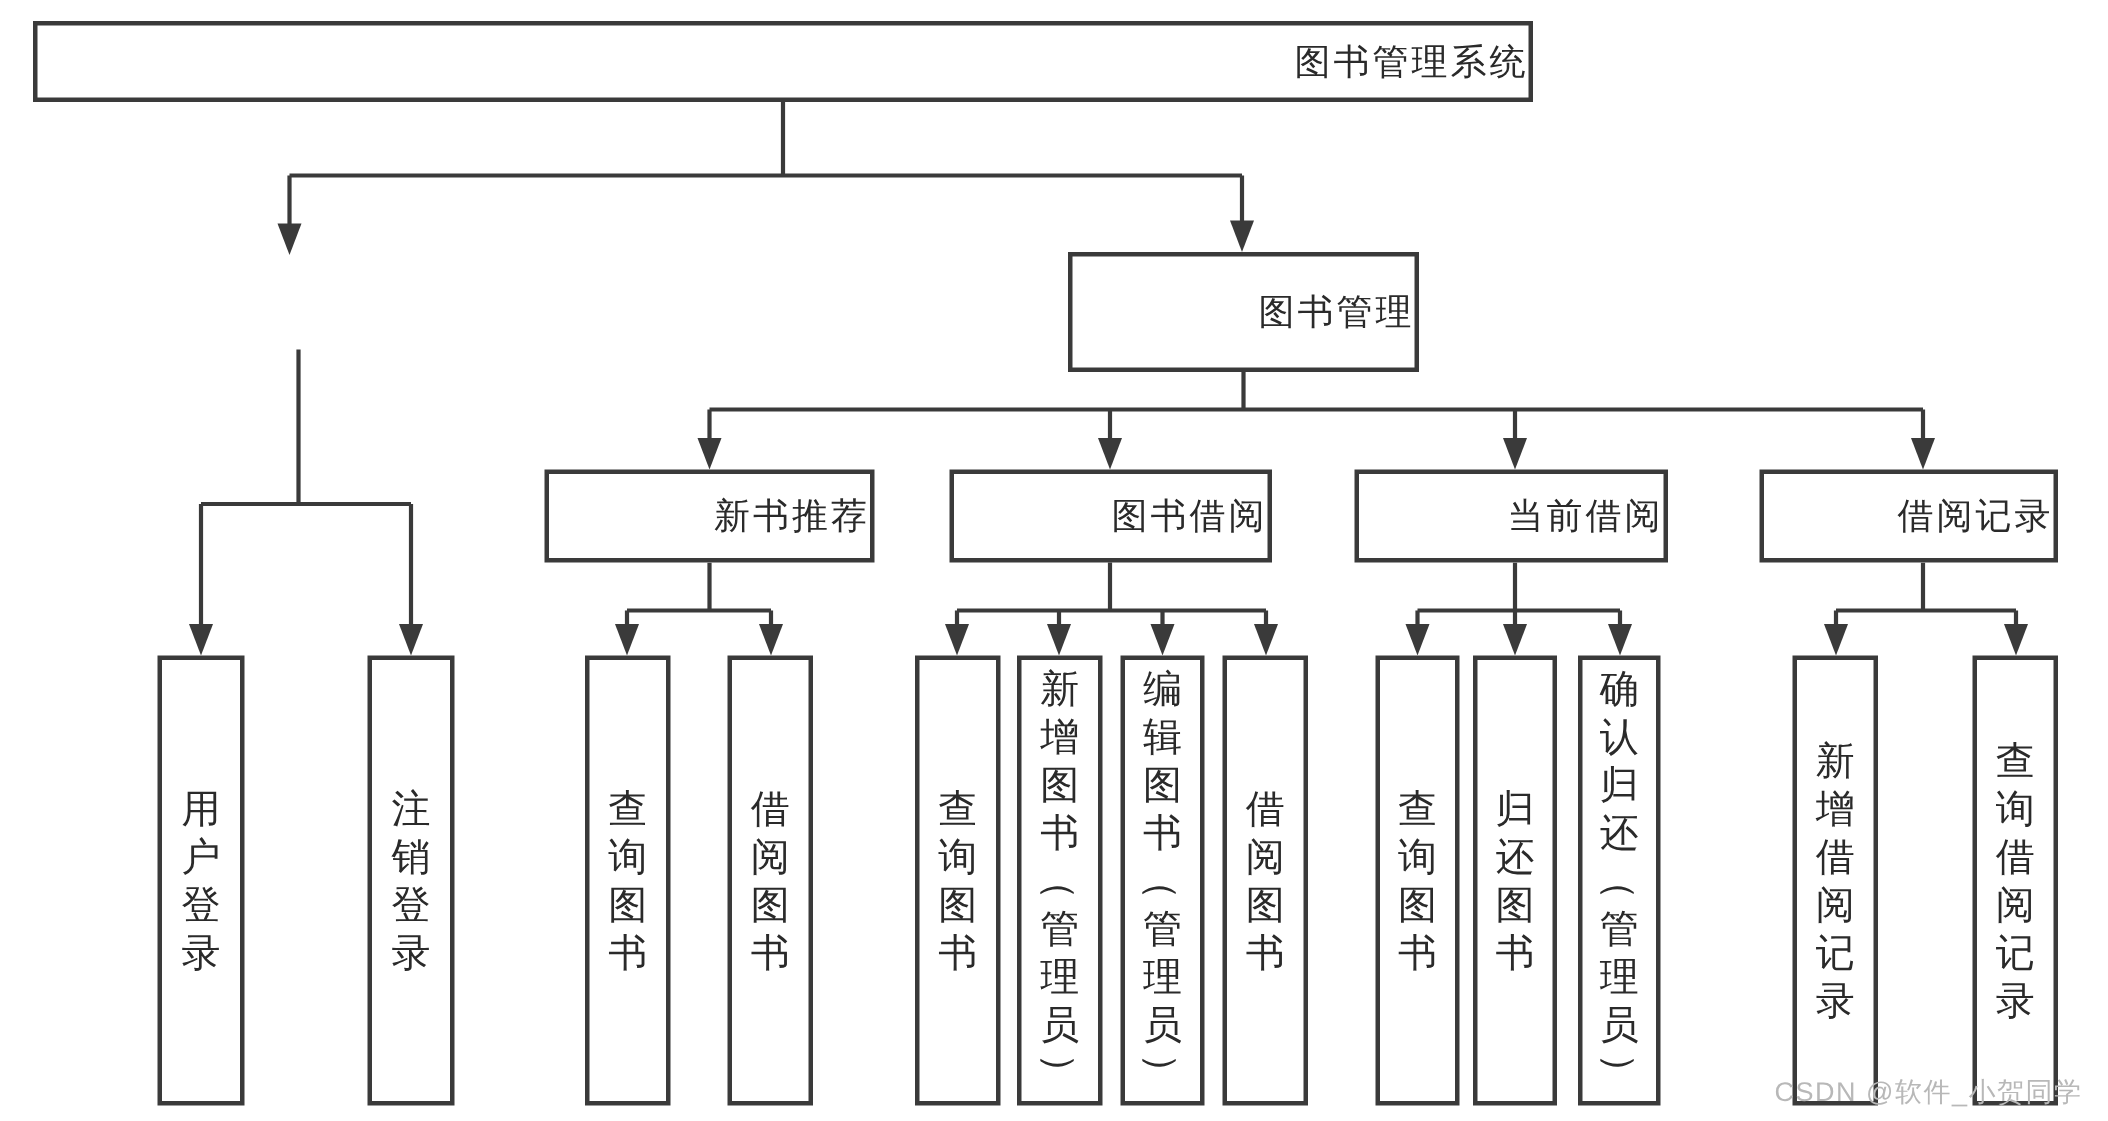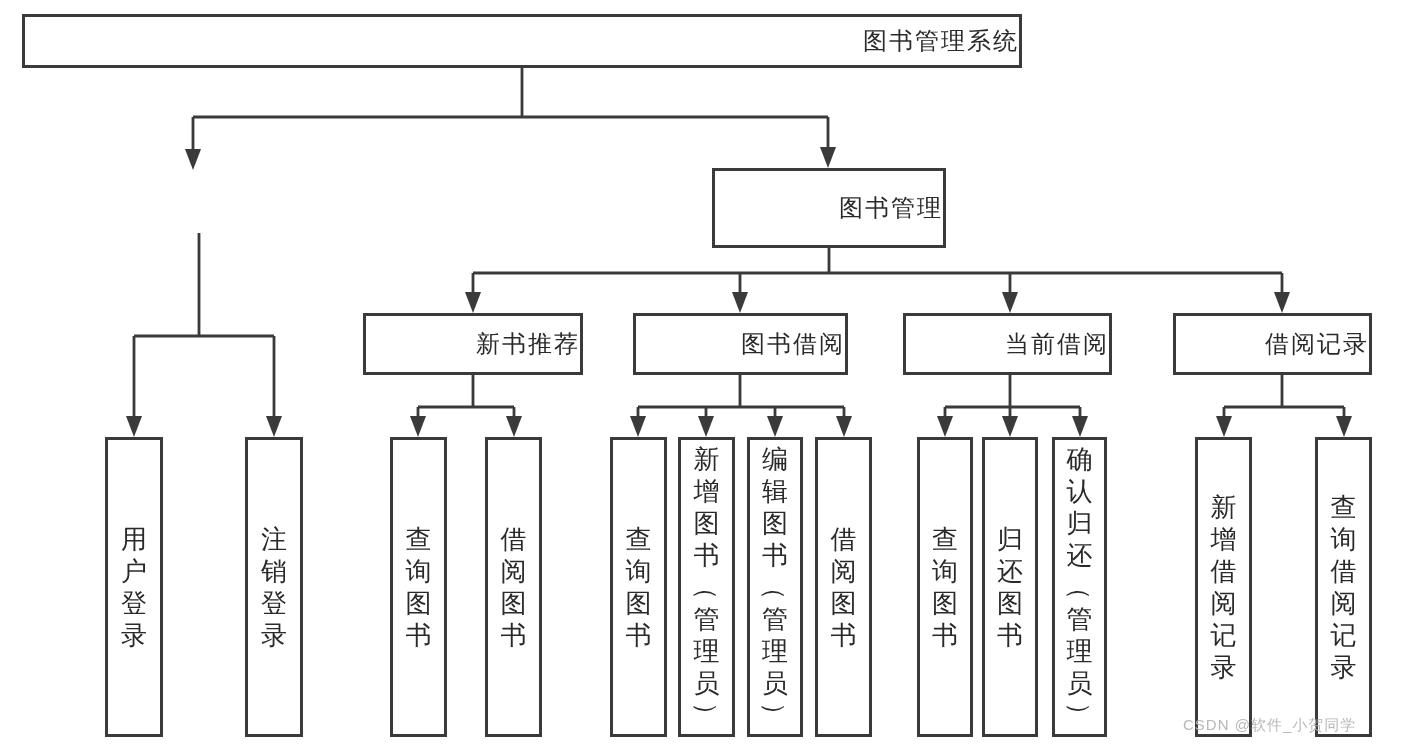--- a/index.html
+++ b/index.html
@@ -14,21 +14,21 @@
     color:#2a2a2a;z-index:1;
   }
   .hlabel{font-size:24px;letter-spacing:2px;white-space:nowrap;}
   .vtext{
     display:flex;flex-direction:column;align-items:center;justify-content:center;
     height:100%;width:100%;
   }
   .vchar{font-size:26px;line-height:32px;display:block;}
   .vchar.rot{transform:rotate(90deg);}
   .watermark{
-    position:absolute;left:1183px;top:716px;z-index:3;font-size:15px;
+    position:absolute;left:1183px;top:716px;z-index:3;font-size:18px;
     color:#b8b8b8;letter-spacing:1px;white-space:nowrap;
   }
 </style>
 </head>
 <body>
 
 <div class="canvas">
 
   <svg class="connectors" id="conn" width="1405" height="747" viewBox="0 0 1405 747">
     <path d="M522 68 V117 M193 117 H828 M193 117 V150 M828 117 V148

